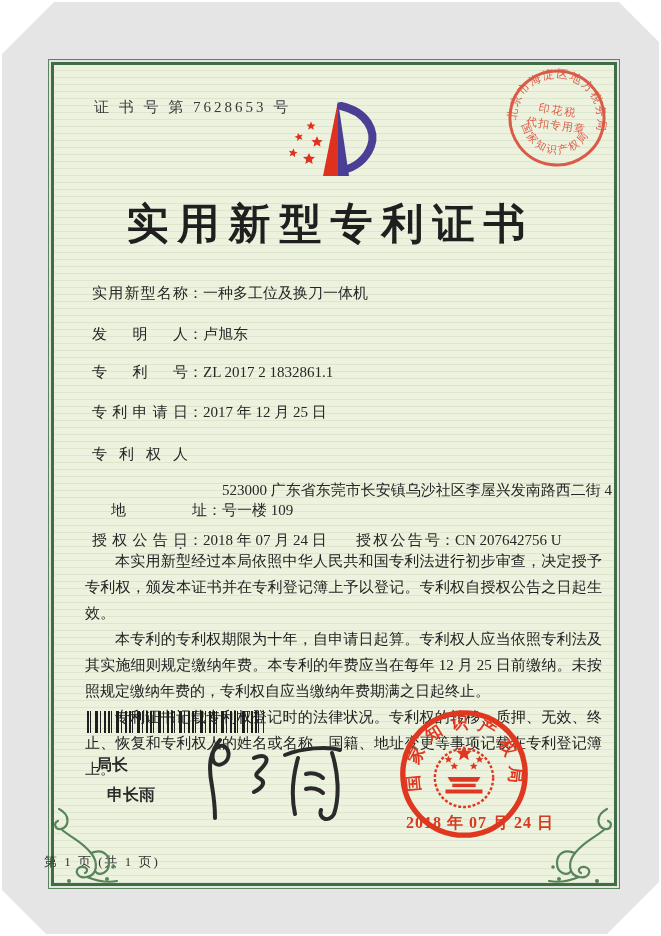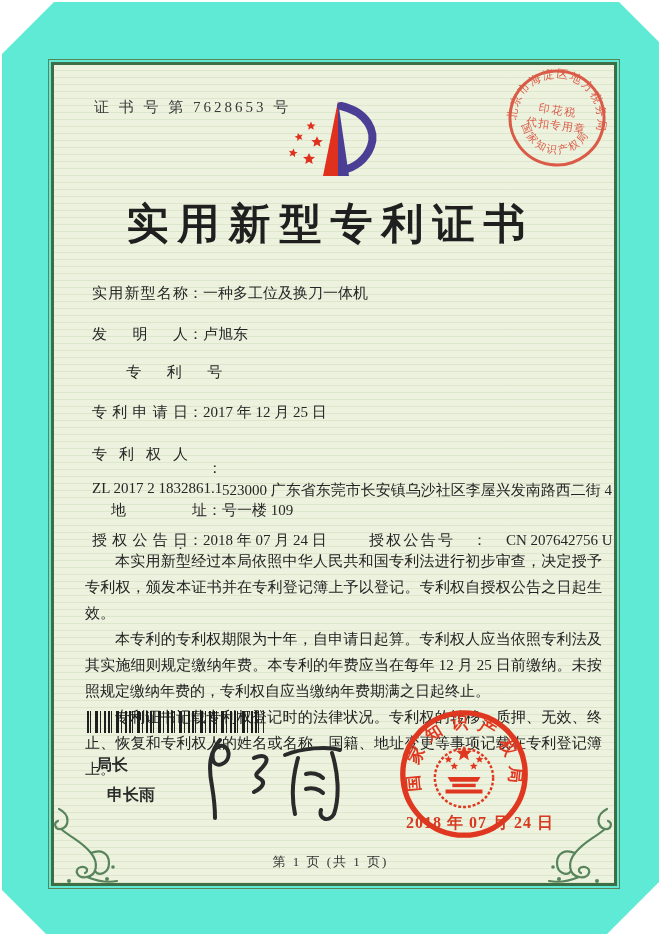--- a/index.html
+++ b/index.html
@@ -4,21 +4,21 @@
 <style>
   html,body{margin:0;padding:0;}
   body{
     width:661px;height:936px;position:relative;overflow:hidden;
     background:#ffffff;
     font-family:"Liberation Serif","DejaVu Serif",serif;
     color:#262626;
   }
   .paper{
     position:absolute;left:2px;top:2px;right:2px;bottom:2px;
-    background:#5eead4;
+    background:#e5e5e5;
     clip-path:polygon(52px 0,calc(100% - 40px) 0,100% 40px,100% calc(100% - 52px),calc(100% - 52px) 100%,44px 100%,0 calc(100% - 44px),0 52px);
   }
   .frame-outer{
     position:absolute;left:46px;top:57px;width:570px;height:828px;
     border:1px solid #5a8559;
   }
   .frame-inner{
     position:absolute;left:2px;top:2px;right:2px;bottom:2px;
     border:3px solid #3e6e46;
     background:
@@ -33,22 +33,22 @@
   .title{
     position:absolute;left:0;right:0;top:194px;text-align:center;
     font-size:42px;font-weight:bold;letter-spacing:9px;color:#1f1f1f;
   }
   .seal-tax{position:absolute;left:503px;top:64px;transform:rotate(8deg);opacity:.92;}
   .fields{position:absolute;left:90px;top:281px;width:522px;font-size:15px;}
   .f-row{position:absolute;left:0;display:flex;align-items:flex-end;line-height:20px;}
   .f-label{display:inline-block;width:96px;text-align:justify;text-align-last:justify;flex:0 0 96px;}
   .f-colon{flex:0 0 14px;}
   .f-value{flex:1 1 auto;max-width:420px;}
-  .r1{top:0;} .r2{top:41px;} .r3{top:79px;flex-direction:column;} .r4{top:119px;} .r5{top:161px;flex-direction:column;} .r6{top:197px;margin-left:19px;} .r7{top:247px;width:522px;}
-  .grant-no{position:absolute;left:277px;top:0;display:flex;gap:19px;}
+  .r1{top:0;} .r2{top:41px;} .r3{top:79px;} .r4{top:119px;} .r5{top:161px;flex-direction:column;} .r6{top:197px;margin-left:19px;} .r7{top:247px;width:522px;}
+  .grant-no{position:absolute;left:264px;top:0;display:flex;}
   .g-label{display:inline-block;width:84px;text-align:justify;text-align-last:justify;flex:0 0 84px;}
   .paras{
     position:absolute;left:83px;top:546px;width:517px;
     font-size:15px;line-height:26px;text-align:justify;color:#222;
   }
   .paras p{margin:0;text-indent:2em;}
   .barcode{
     position:absolute;left:85px;top:709px;width:177px;height:22px;
     background:repeating-linear-gradient(90deg,
       #1e1e1e 0 2px,transparent 2px 3px,
@@ -59,22 +59,22 @@
   }
   .sig-title{position:absolute;left:94px;top:753px;font-family:"Liberation Sans","DejaVu Sans",sans-serif;font-size:16px;font-weight:bold;color:#2b2b2b;text-align:right;}
   .sig-name{position:absolute;left:94px;top:783px;font-family:"Liberation Sans","DejaVu Sans",sans-serif;font-size:16px;font-weight:bold;color:#2b2b2b;margin-left:11px;}
   .sig-hand{position:absolute;left:180px;top:726px;}
   .seal-main{position:absolute;left:394px;top:704px;}
   .seal-date{
     position:absolute;left:404px;top:811px;
     font-size:16px;font-weight:bold;color:#d63a20;letter-spacing:1px;
   }
   .footer{
-    position:absolute;left:0;right:0;top:851px;text-align:center;
-    font-size:13px;letter-spacing:2px;color:#333;
+    position:absolute;left:0;right:0;top:851px;text-align:left;
+    font-size:13px;letter-spacing:2px;color:#333;padding-left:42px;
   }
   .flourish{position:absolute;}
   .fl-left{left:49px;top:803px;transform:scaleX(-1);}
   .fl-right{left:543px;top:803px;}
 </style>
 </head>
 <body>
 
 <div class="paper">
 

